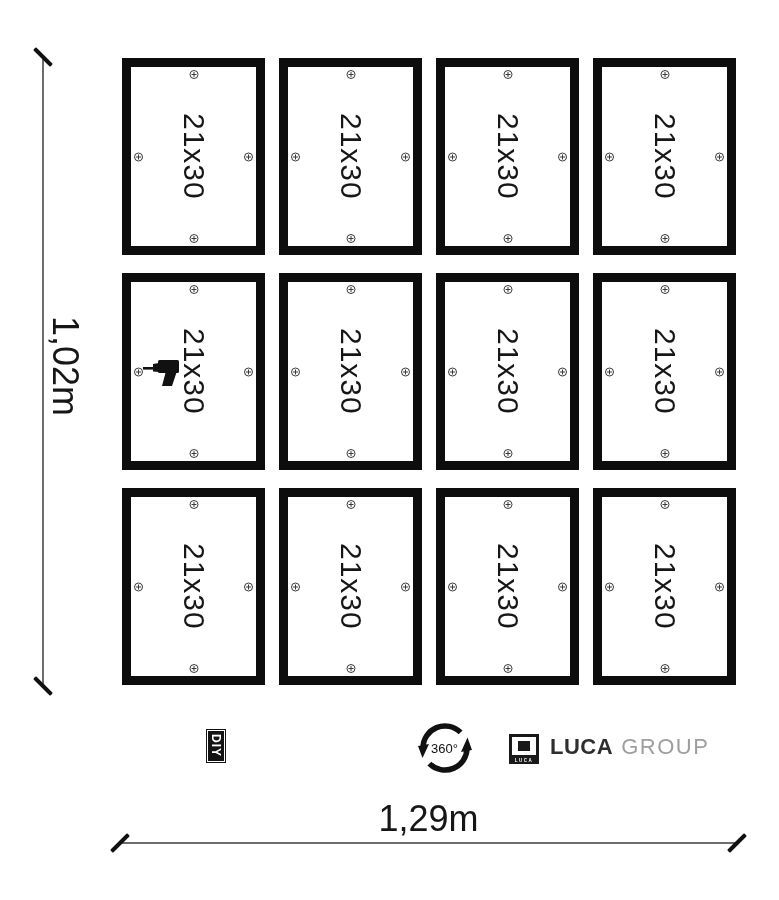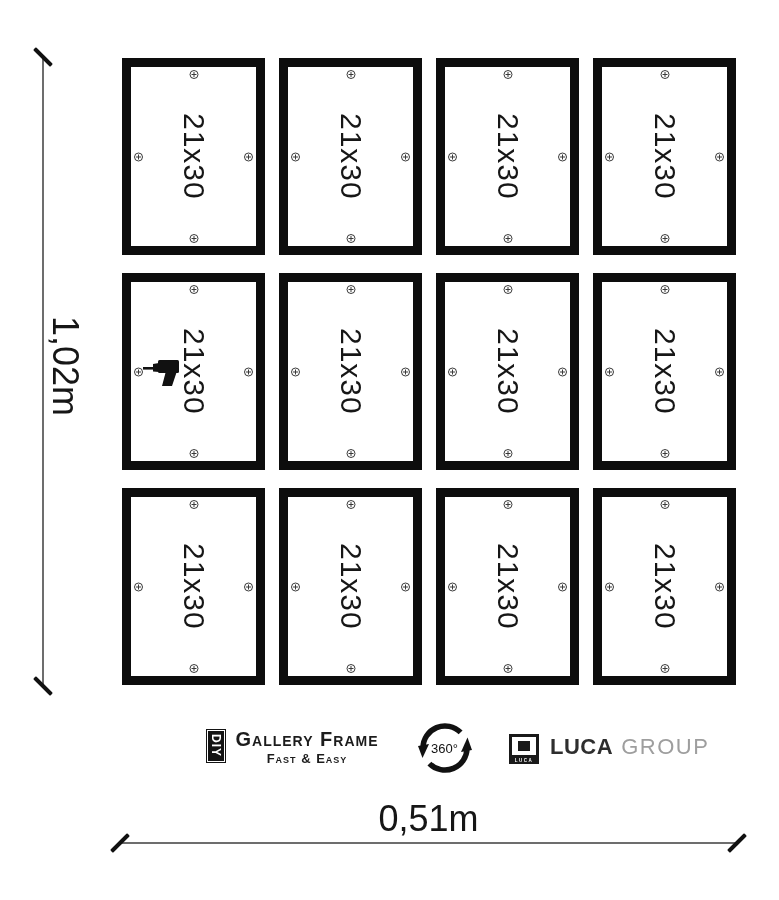--- a/index.html
+++ b/index.html
@@ -65,21 +65,21 @@
 </head>
 <body>
 
 <div class="canvas">
 
   <div class="dim-line-v"></div>
   <div class="tick tick-v-top"></div>
   <div class="tick tick-v-bottom"></div>
   <div class="dim-label-v">1,02m</div>
 
-  <div class="dim-label-h">0,51m</div>
+  <div class="dim-label-h">1,29m</div>
   <div class="dim-line-h"></div>
   <div class="tick tick-h-left"></div>
   <div class="tick tick-h-right"></div>
 
   <div class="grid">
 
     <div class="frame">
       <span class="screw screw-top"></span>
       <span class="screw screw-bottom"></span>
       <span class="screw screw-left"></span>
@@ -168,24 +168,20 @@
       <span class="screw screw-top"></span>
       <span class="screw screw-bottom"></span>
       <span class="screw screw-left"></span>
       <span class="screw screw-right"></span>
       <span class="frame-label">21x30</span>
     </div>
   </div>
 
   <div class="diy-logo">
     <div class="diy-box">DIY</div>
-    <div class="brand-text">
-      <div class="brand-title">Gallery Frame</div>
-      <div class="brand-subtitle">Fast &amp; Easy</div>
-    </div>
   </div>
 
   <svg class="rotation-badge" viewBox="0 0 56 56">
     <path d="M 43.6 12.4 A 22 22 0 0 0 6 28" fill="none" stroke="#111" stroke-width="5.5"></path>
     <path d="M 12.4 43.6 A 22 22 0 0 0 50 28" fill="none" stroke="#111" stroke-width="5.5"></path>
     <polygon points="1,26 12,24 5.5,38" fill="#111"></polygon>
     <polygon points="44,32 55,30 50.5,17.5" fill="#111"></polygon>
     <text x="27.5" y="32.5" text-anchor="middle">360°</text>
   </svg>
 

